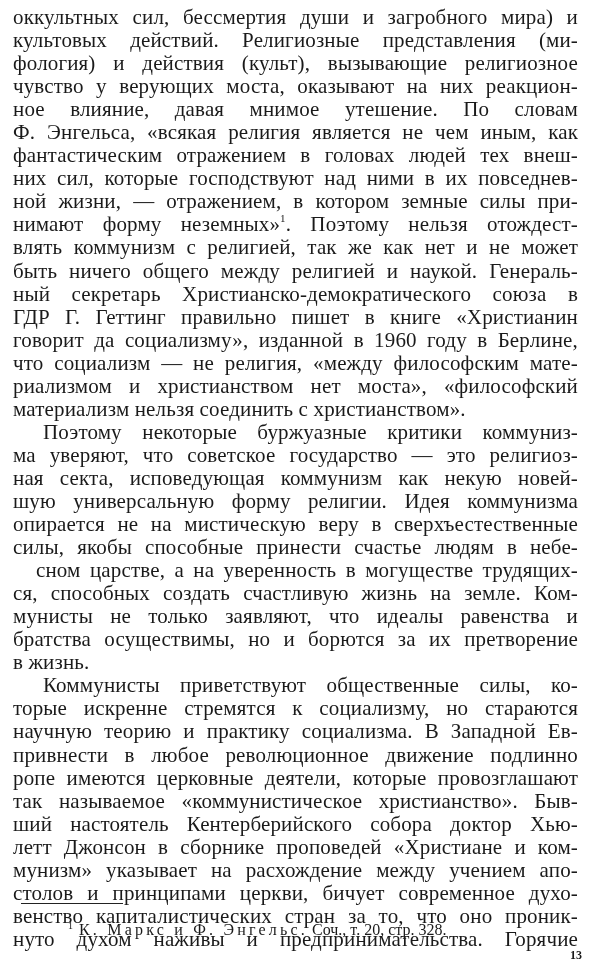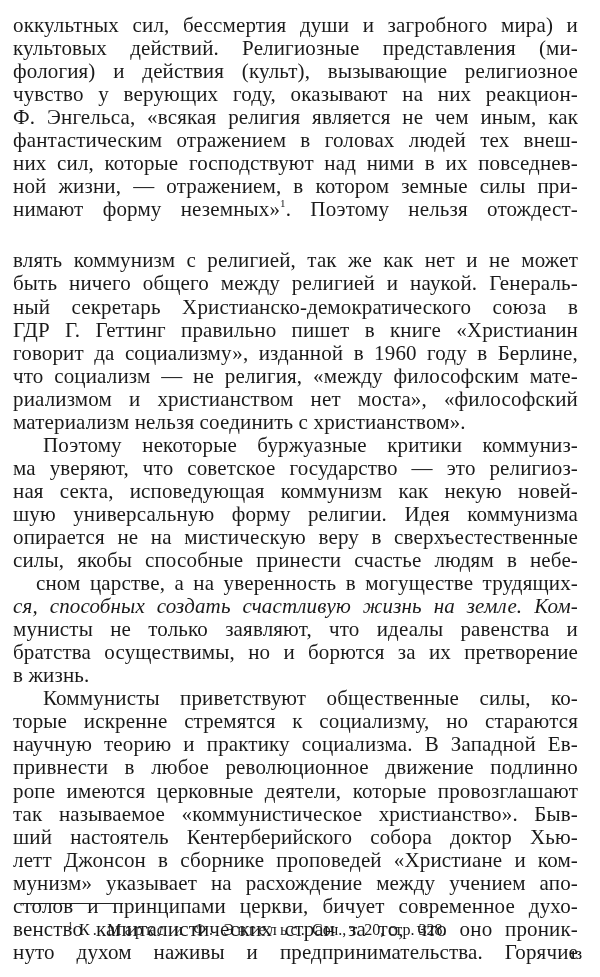--- a/index.html
+++ b/index.html
@@ -84,50 +84,51 @@
       line-height: 18px;
     }
   </style>
 </head>
 <body>
 
 <div class="page">
   <div class="body-text">
 
     <div>
-      <span class="line" style="display: block; margin-top: 8px;">оккультных сил, бессмертия души и загробного мира) и</span>
+      <span class="line" style="display: block;">оккультных сил, бессмертия души и загробного мира) и</span>
       <span class="line" style="display: block;">культовых действий. Религиозные представления (ми-</span>
       <span class="line" style="display: block;">фология) и действия (культ), вызывающие религиозное</span>
-      <span class="line" style="display: block;">чувство у верующих году, оказывают на них реакцион-</span>
+      <span class="line" style="display: block;">чувство у верующих моста, оказывают на них реакцион-</span>
+      <span class="line" style="display: block;">ное влияние, давая мнимое утешение. По словам</span>
       <span class="line" style="display: block;">Ф. Энгельса, «всякая религия является не чем иным, как</span>
       <span class="line" style="display: block;">фантастическим отражением в головах людей тех внеш-</span>
       <span class="line" style="display: block;">них сил, которые господствуют над ними в их повседнев-</span>
       <span class="line" style="display: block;">ной жизни, — отражением, в котором земные силы при-</span>
       <span class="line" style="display: block;">
         <span>нимают форму неземных»</span><sup class="fnref">1</sup><span>. Поэтому нельзя отождест-</span>
       </span>
-      <span class="line" style="display: block; margin-top: 28px;">влять коммунизм с религией, так же как нет и не может</span>
+      <span class="line" style="display: block;">влять коммунизм с религией, так же как нет и не может</span>
       <span class="line" style="display: block;">быть ничего общего между религией и наукой. Генераль-</span>
       <span class="line" style="display: block;">ный секретарь Христианско-демократического союза в</span>
       <span class="line" style="display: block;">ГДР Г. Геттинг правильно пишет в книге «Христианин</span>
       <span class="line" style="display: block;">говорит да социализму», изданной в 1960 году в Берлине,</span>
       <span class="line" style="display: block;">что социализм — не религия, «между философским мате-</span>
       <span class="line" style="display: block;">риализмом и христианством нет моста», «философский</span>
       <span class="line last" style="display: block;">материализм нельзя соединить с христианством».</span>
     </div>
 
     <div>
       <span class="line indent" style="display: block;">Поэтому некоторые буржуазные критики коммуниз-</span>
       <span class="line" style="display: block;">ма уверяют, что советское государство — это религиоз-</span>
       <span class="line" style="display: block;">ная секта, исповедующая коммунизм как некую новей-</span>
       <span class="line" style="display: block;">шую универсальную форму религии. Идея коммунизма</span>
       <span class="line" style="display: block;">опирается не на мистическую веру в сверхъестественные</span>
       <span class="line" style="display: block;">силы, якобы способные принести счастье людям в небе-</span>
       <span class="line" style="display: block; margin-left: 23px;">сном царстве, а на уверенность в могуществе трудящих-</span>
-      <span class="line" style="display: block; font-style: italic;">ся, способных создать счастливую жизнь на земле. Ком-</span>
+      <span class="line" style="display: block;">ся, способных создать счастливую жизнь на земле. Ком-</span>
       <span class="line" style="display: block;">мунисты не только заявляют, что идеалы равенства и</span>
       <span class="line" style="display: block;">братства осуществимы, но и борются за их претворение</span>
       <span class="line last" style="display: block;">в жизнь.</span>
     </div>
 
     <div>
       <span class="line indent" style="display: block;">Коммунисты приветствуют общественные силы, ко-</span>
       <span class="line" style="display: block;">торые искренне стремятся к социализму, но стараются</span>
       <span class="line" style="display: block;">научную теорию и практику социализма. В Западной Ев-</span>
       <span class="line" style="display: block;">привнести в любое революционное движение подлинно</span>

